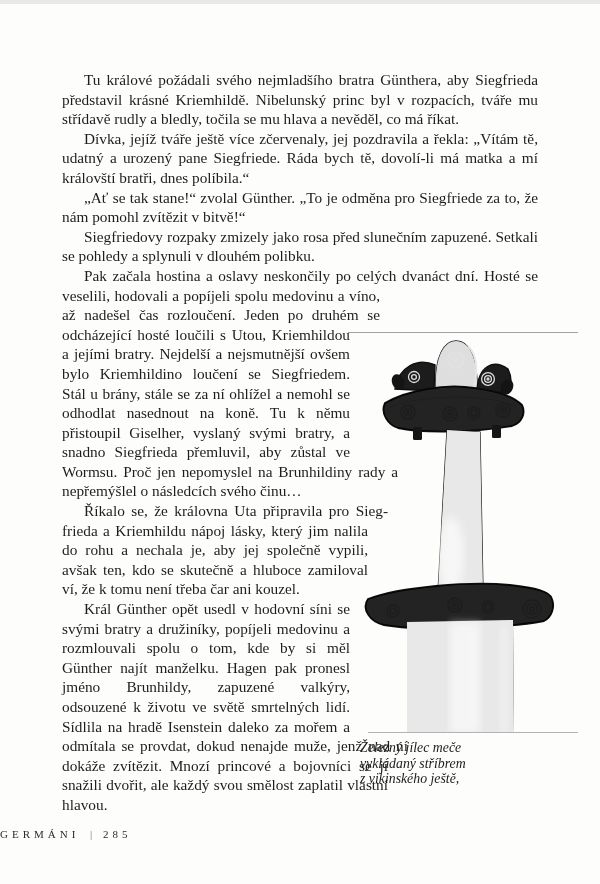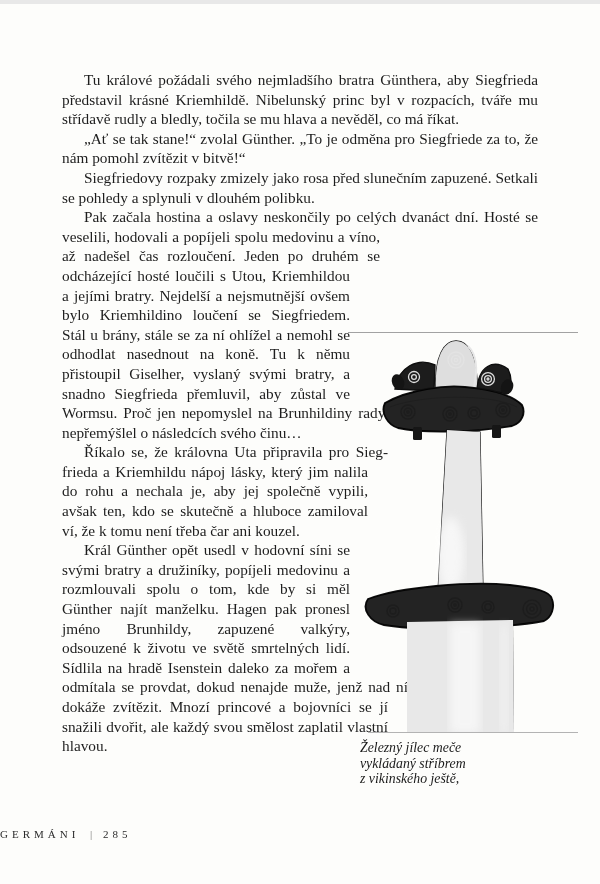--- a/index.html
+++ b/index.html
@@ -35,20 +35,21 @@
   }
   .footer .sep{color:#777;padding:0 4px;letter-spacing:0;}
 </style>
 </head>
 <body>
 
 <div class="page">
 
   <div class="text-block">
     <p>Tu králové požádali svého nejmladšího bratra Günthera, aby Sieg­frieda představil krásné Kriemhildě. Nibelunský princ byl v rozpacích, tváře mu střídavě rudly a bledly, točila se mu hlava a nevěděl, co má říkat.</p>
+    <p>Dívka, jejíž tváře ještě více zčervenaly, jej pozdravila a řekla: „Vítám tě, udatný a urozený pane Siegfriede. Ráda bych tě, dovolí-li má matka a mí královští bratři, dnes políbila.“</p>
     <p>„Ať se tak stane!“ zvolal Günther. „To je odměna pro Siegfriede za to, že nám pomohl zvítězit v bitvě!“</p>
     <p>Siegfriedovy rozpaky zmizely jako rosa před slunečním zapuzené. Se­tkali se pohledy a splynuli v dlouhém polibku.</p>
 
     <div class="wrapsp" aria-hidden="true">
       <div class="sp" style="width:0;height:20px"></div>
       <div class="sp" style="width:158px;height:39px"></div>
       <div class="sp" style="width:188px;height:118px"></div>
       <div class="sp" style="width:140px;height:39px"></div>
       <div class="sp" style="width:150px;height:20px"></div>
       <div class="sp" style="width:112px;height:59px"></div>

